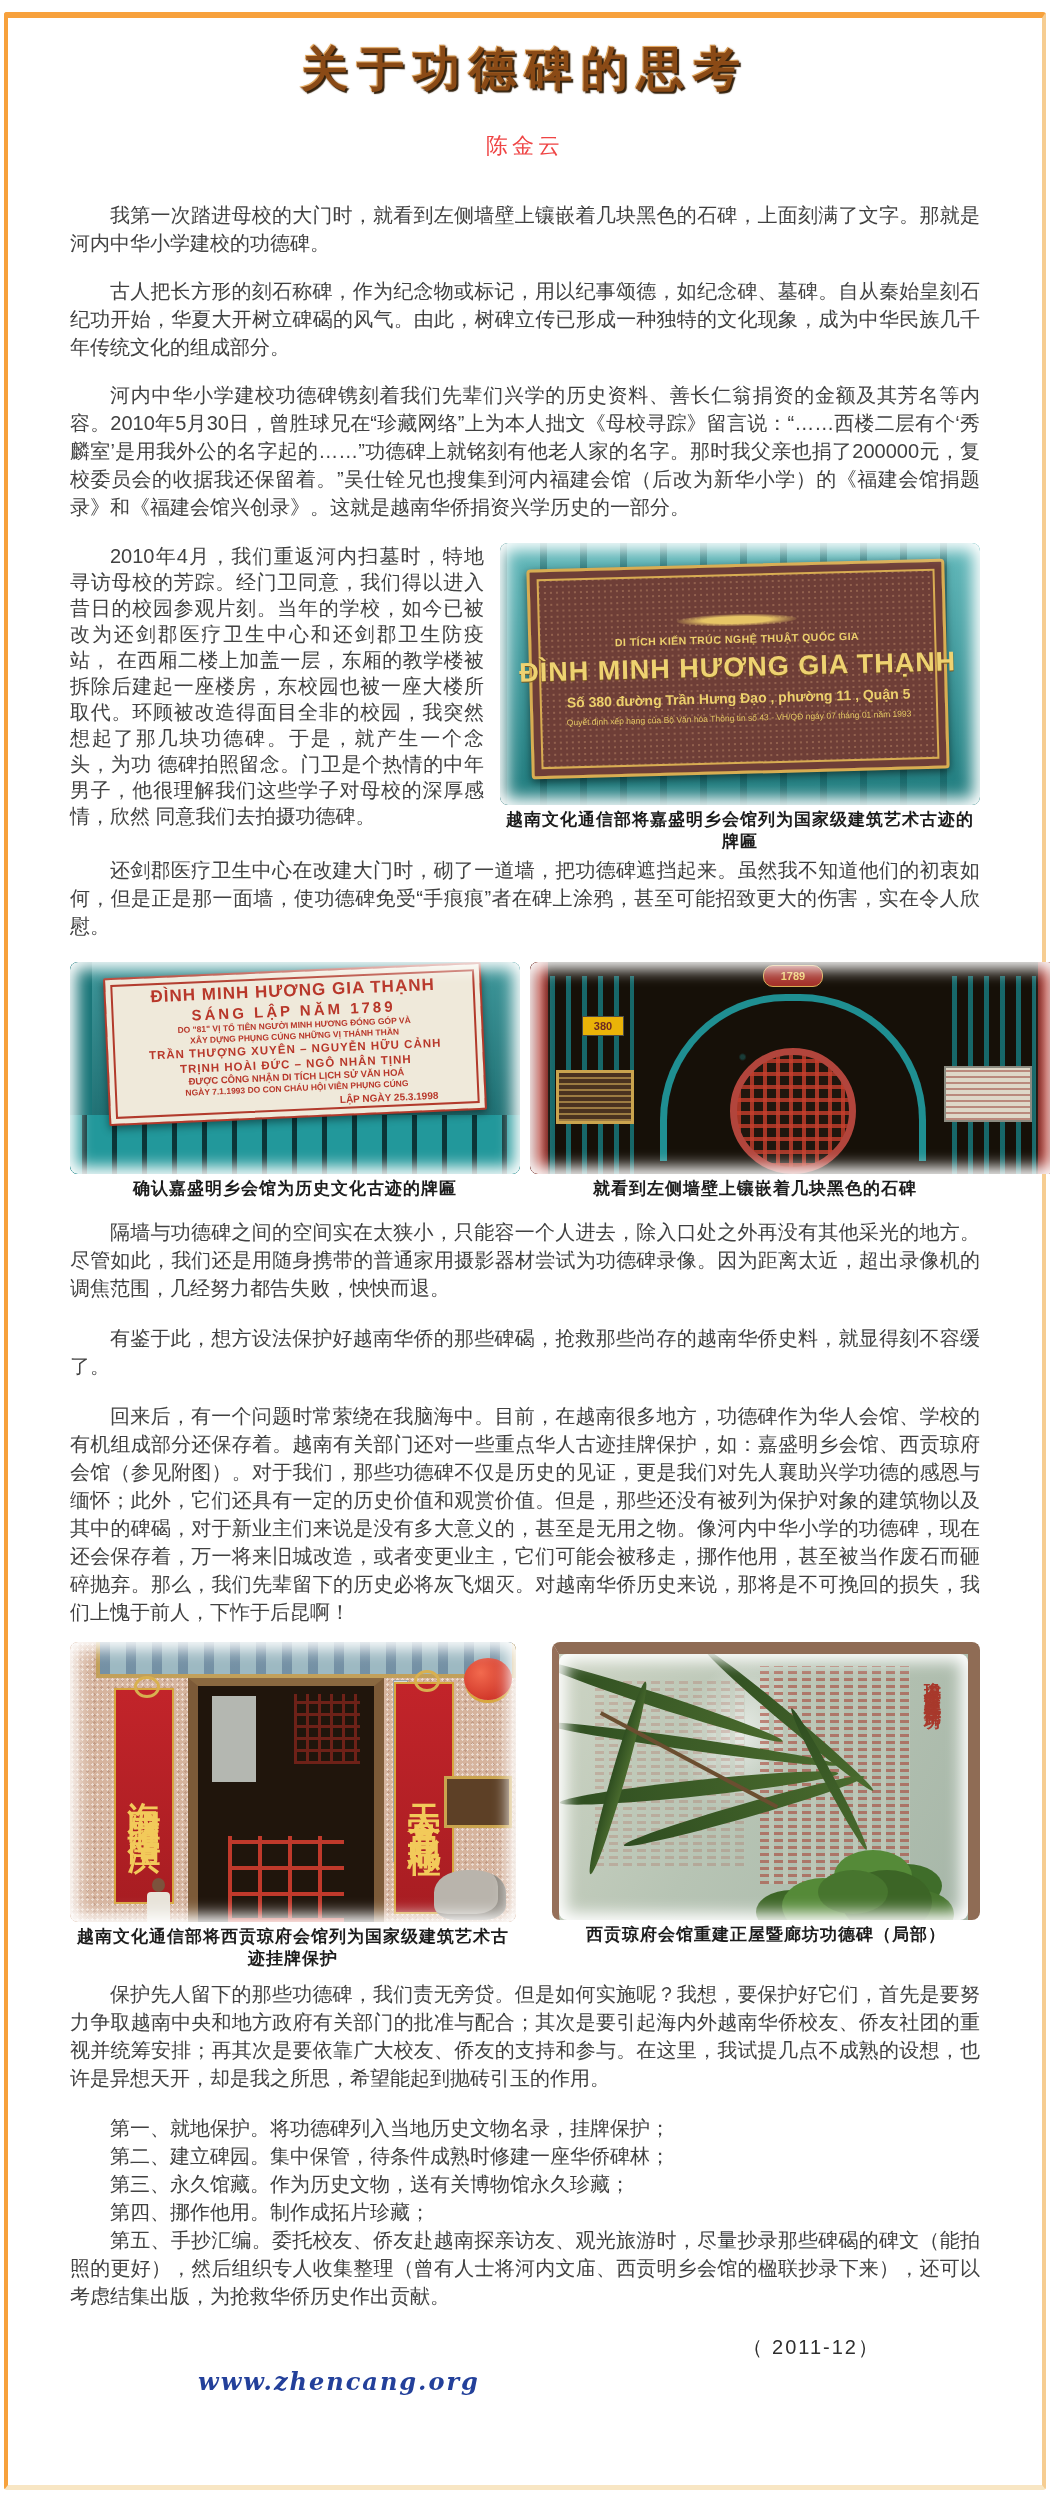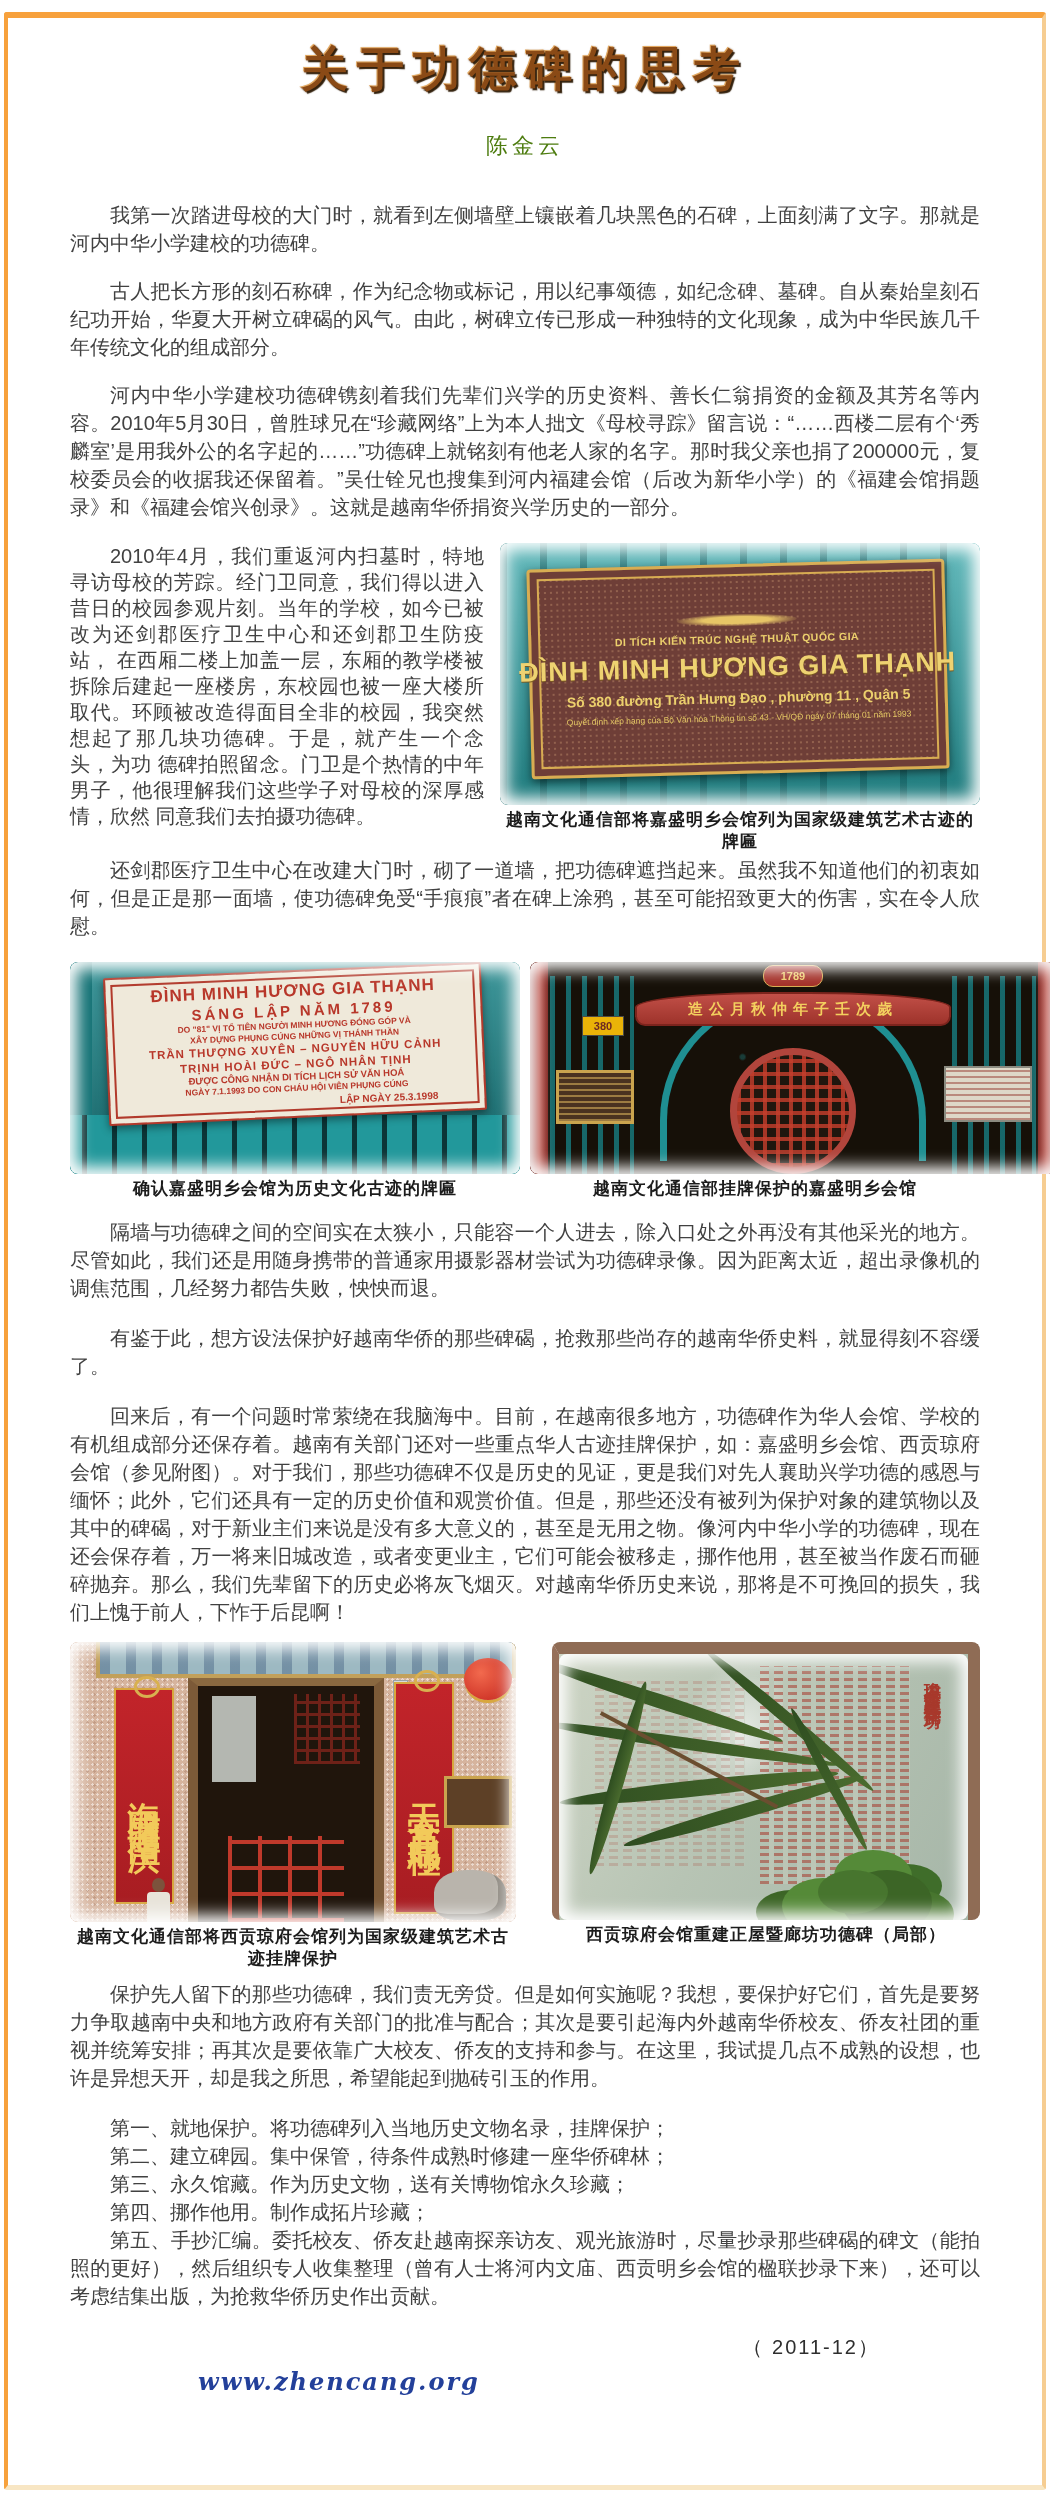--- a/index.html
+++ b/index.html
@@ -4,21 +4,21 @@
 <style>
   html,body{margin:0;padding:0;background:#fff;}
   .page{position:relative;width:1050px;height:2494px;background:#fff;overflow:hidden;
         font-family:"Liberation Sans", sans-serif;color:#3e3e3e;}
   .frame{position:absolute;left:4px;top:12px;right:4px;bottom:4px;pointer-events:none;
          border-top:6px solid #f7a13c;border-left:4px solid #f7a13c;
          border-right:4px solid #f6cd92;border-bottom:5px solid #f8e6c4;border-radius:3px;}
   .content{position:relative;padding:0 70px;}
   h1.title{margin:38px 0 0;text-align:center;font-size:47px;font-weight:bold;letter-spacing:9px;
            color:#8a4a16;text-shadow:2px 2px 1px #33210d,-1px -1px 0 #e2a860,0 0 2px #5e3511;}
-  .author{margin-top:30px;text-align:center;font-size:22px;color:#4d7c0f;letter-spacing:4px;}
+  .author{margin-top:30px;text-align:center;font-size:22px;color:#ef4444;letter-spacing:4px;}
   .para{margin:20px 0 0;font-size:20px;line-height:28px;text-align:justify;text-indent:2em;color:#414141;}
   .para.first{margin-top:40px;}
   .para.p4{line-height:26px;margin-top:0;}
   .para.p5{margin-top:3px;}
   .para.p6{margin-top:18px;}
   .para.p7,.para.p8{margin-top:22px;}
   .para.p9{margin-top:10px;}
   .figsec{margin-top:22px;display:flow-root;}
   .fig{margin:0;}
   .fig-right{float:right;width:480px;margin-left:16px;}
@@ -211,27 +211,26 @@
         <figcaption class="caption">确认嘉盛明乡会馆为历史文化古迹的牌匾</figcaption>
       </figure>
       <figure class="fig">
         <div class="photo photo3">
           <div class="p3-pillar l"></div>
           <div class="p3-pillar r"></div>
           <div class="p3-side l"></div>
           <div class="p3-side r"></div>
           <div class="p3-arch"></div>
           <div class="p3-year">1789</div>
-          <div class="p3-banner">造公月秋仲年子壬次歲</div>
           <div class="p3-num">380</div>
           <div class="p3-medal"></div>
           <div class="p3-plq l"></div>
           <div class="p3-plq r"></div>
         </div>
-        <figcaption class="caption">越南文化通信部挂牌保护的嘉盛明乡会馆</figcaption>
+        <figcaption class="caption">就看到左侧墙壁上镶嵌着几块黑色的石碑</figcaption>
       </figure>
     </div>
 
     <p class="para p6">隔墙与功德碑之间的空间实在太狭小，只能容一个人进去，除入口处之外再没有其他采光的地方。尽管如此，我们还是用随身携带的普通家用摄影器材尝试为功德碑录像。因为距离太近，超出录像机的调焦范围，几经努力都告失败，怏怏而退。</p>
     <p class="para p8">有鉴于此，想方设法保护好越南华侨的那些碑碣，抢救那些尚存的越南华侨史料，就显得刻不容缓了。</p>
     <p class="para p7">回来后，有一个问题时常萦绕在我脑海中。目前，在越南很多地方，功德碑作为华人会馆、学校的有机组成部分还保存着。越南有关部门还对一些重点华人古迹挂牌保护，如：嘉盛明乡会馆、西贡琼府会馆（参见附图）。对于我们，那些功德碑不仅是历史的见证，更是我们对先人襄助兴学功德的感恩与缅怀；此外，它们还具有一定的历史价值和观赏价值。但是，那些还没有被列为保护对象的建筑物以及其中的碑碣，对于新业主们来说是没有多大意义的，甚至是无用之物。像河内中华小学的功德碑，现在还会保存着，万一将来旧城改造，或者变更业主，它们可能会被移走，挪作他用，甚至被当作废石而砸碎抛弃。那么，我们先辈留下的历史必将灰飞烟灭。对越南华侨历史来说，那将是不可挽回的损失，我们上愧于前人，下怍于后昆啊！</p>
 
     <div class="figrow figrow2">
       <figure class="fig fl">
         <div class="photo photo4">

